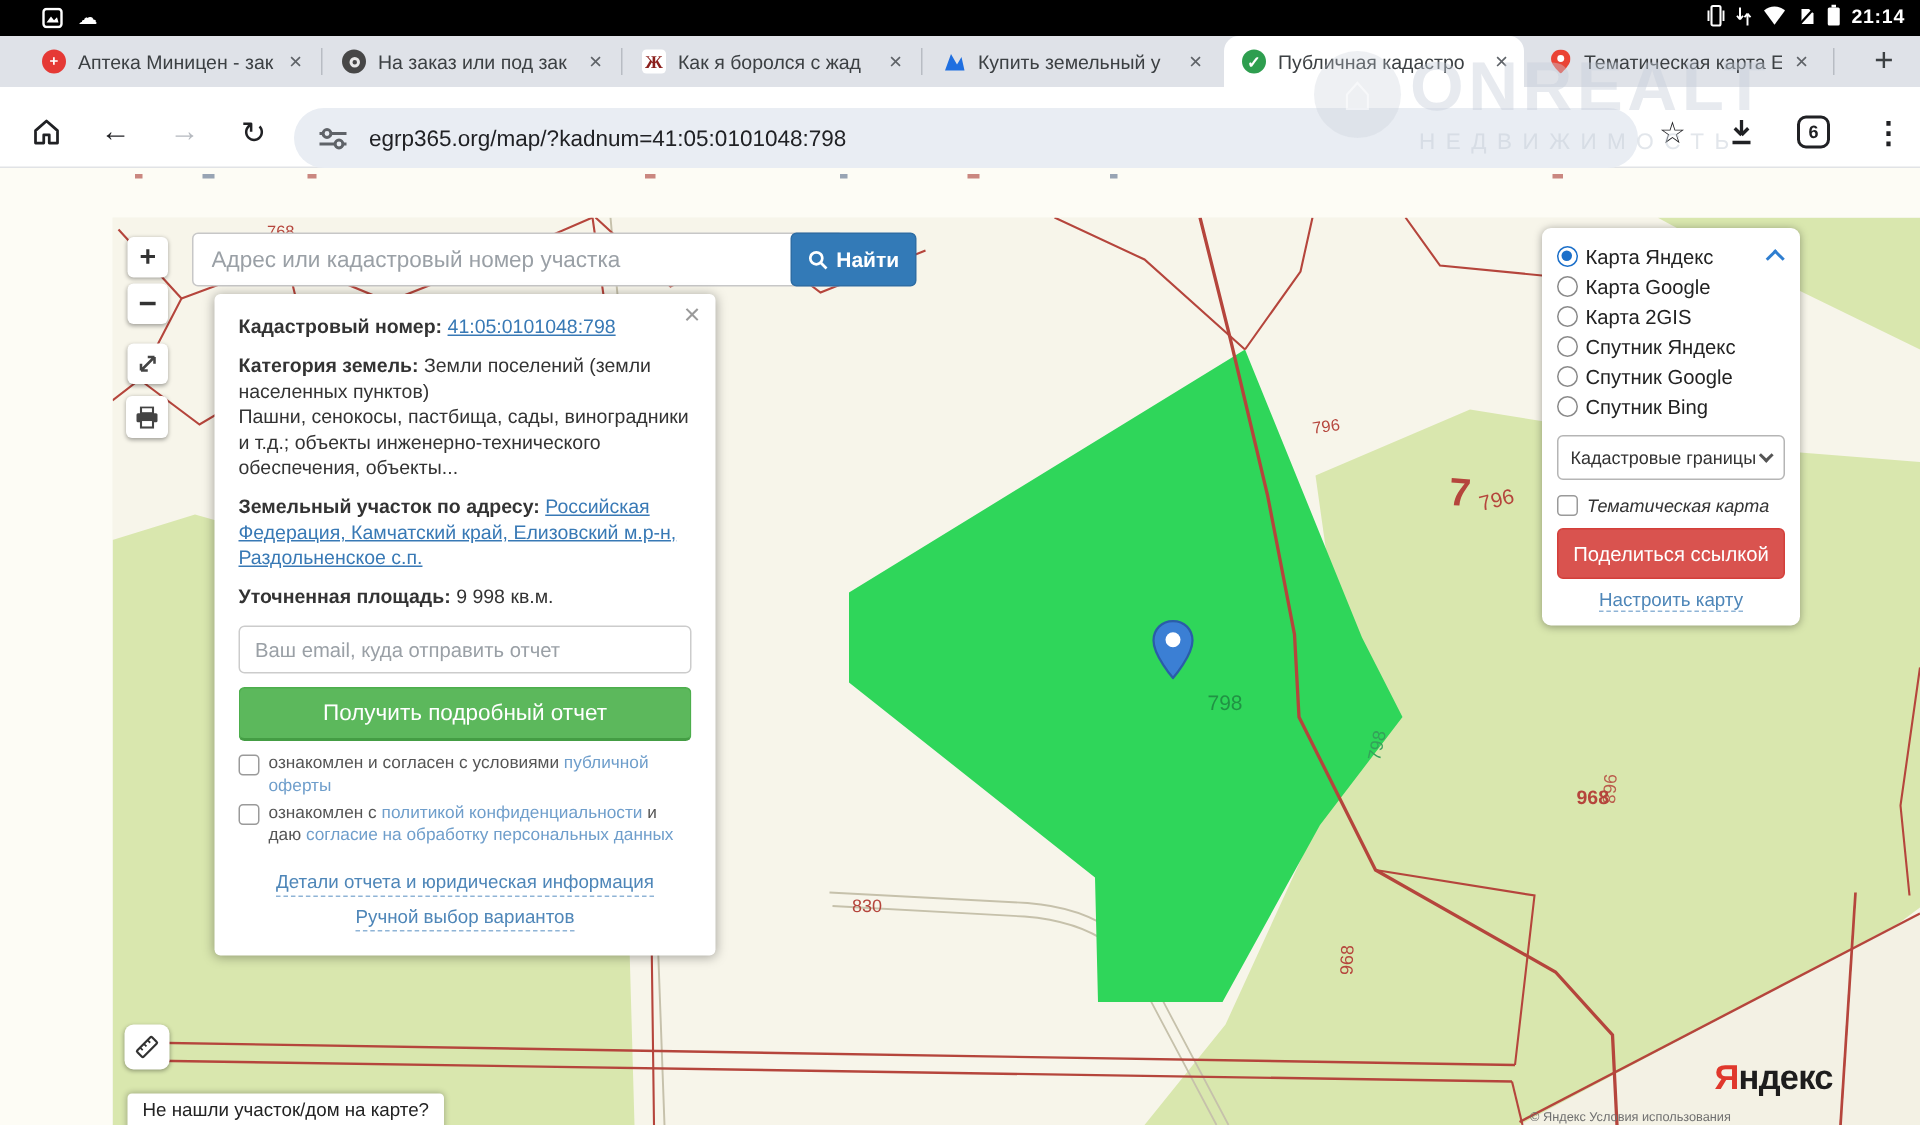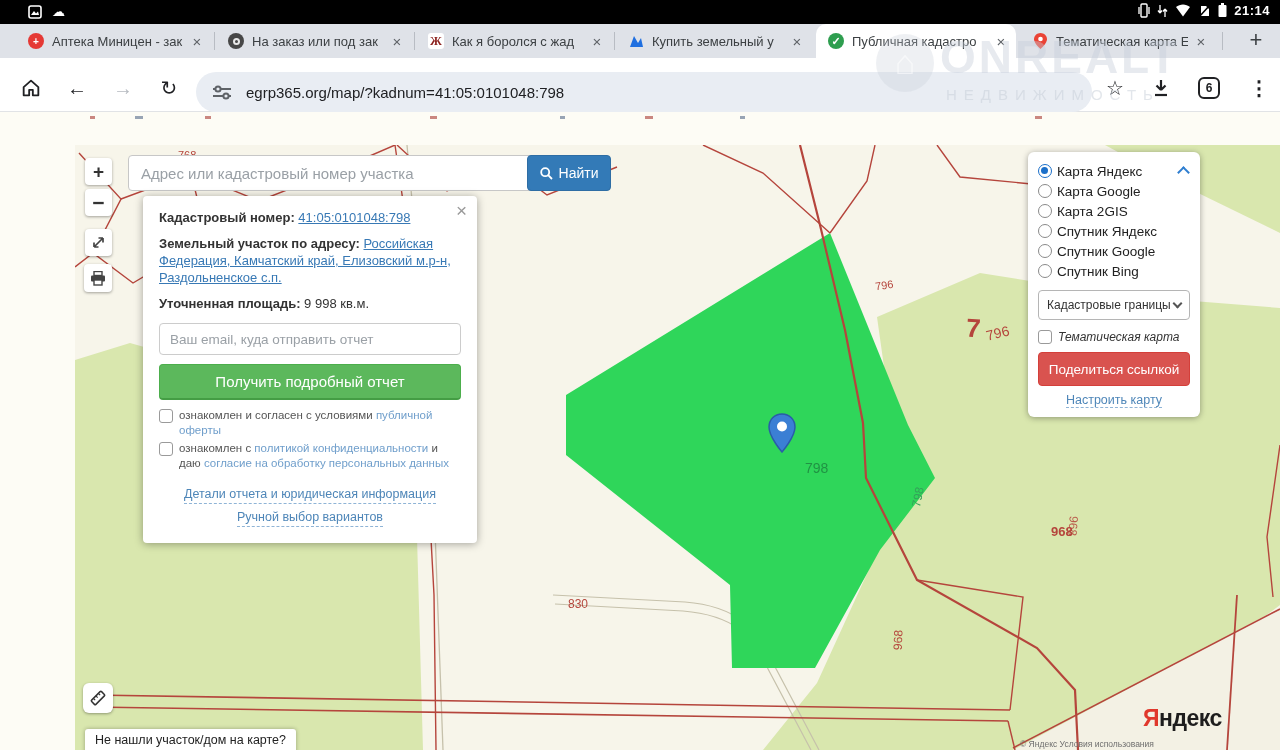--- a/index.html
+++ b/index.html
@@ -56,21 +56,21 @@
   
   .ctrl { position:absolute; background:#fff; border-radius:4px; box-shadow:0 1px 3px rgba(0,0,0,.35); display:flex; align-items:center; justify-content:center; z-index:5; color:#333; }
   .ctrl.zin  { left:10px; top:13px;  width:27px; height:27px; font-size:19px; font-weight:bold; }
   .ctrl.zout { left:10px; top:44px;  width:27px; height:27px; font-size:21px; font-weight:bold; }
   .ctrl.exp  { left:10px; top:84px;  width:27px; height:27px; }
   .ctrl.prn  { left:9px;  top:119px; width:28px; height:28px; }
   .ctrl.rul  { left:8px;  top:538px; width:30px; height:30px; border-radius:6px; }
 
   .search-input { position:absolute; left:53px; top:10px; width:435px; height:36px; border:1px solid #c7c7c7; border-radius:4px; background:#fff; font-size:15px; color:#222; padding:0 12px; z-index:5; font-family:"Liberation Sans",sans-serif; }
   .search-input::placeholder { color:#9aa0a6; }
-  .find-btn { position:absolute; left:452px; top:10px; width:84px; height:36px; background:#337ab7; border:1px solid #2e6da4; border-radius:4px; color:#fff; display:flex; align-items:center; justify-content:center; gap:6px; font-size:14px; font-weight:normal; z-index:5; }
+  .find-btn { position:absolute; left:452px; top:10px; width:84px; height:36px; background:#337ab7; border:1px solid #2e6da4; border-radius:4px; color:#fff; display:flex; align-items:center; justify-content:center; gap:6px; font-size:14px; font-weight:bold; z-index:5; }
 
   
   .ipanel { position:absolute; left:68px; top:51px; width:334px; background:#fff; border-radius:4px; box-shadow:0 1px 8px rgba(0,0,0,.35); padding:13px 16px 12px; z-index:6; font-size:13px; color:#333; line-height:17px; }
   .ipanel .row { margin-bottom:9px; }
   .ipanel b { font-weight:bold; }
   .ipanel .x { position:absolute; right:10px; top:6px; font-size:19px; color:#9a9a9a; }
   a.lnk { color:#3879b5; text-decoration:underline; }
   .email { width:100%; height:32px; border:1px solid #ccc; border-radius:4px; font-size:13.5px; padding:0 10px; margin:2px 0 9px; font-family:"Liberation Sans",sans-serif; }
   .email::placeholder { color:#9aa0a6; }
   .report-btn { width:100%; height:36px; background:#5cb85c; border:1px solid #4cae4c; border-bottom:2px solid #449d44; border-radius:4px; color:#fff; font-size:15px; display:flex; align-items:center; justify-content:center; margin-bottom:8px; }
@@ -315,20 +315,25 @@
       <span>Найти</span>
     </div>
 
     <div class="ipanel">
       <span class="x">×</span>
       <div class="row">
         <b>Кадастровый номер:</b>
         <a class="lnk" href="#">41:05:0101048:798</a>
       </div>
       <div class="row">
+        <b>Категория земель:</b>
+        <span>Земли поселений (земли населенных пунктов)</span><br>
+        <span>Пашни, сенокосы, пастбища, сады, виноградники и т.д.; объекты инженерно-технического обеспечения, объекты...</span>
+      </div>
+      <div class="row">
         <b>Земельный участок по адресу:</b>
         <a class="lnk" href="#">Российская Федерация, Камчатский край, Елизовский м.р-н, Раздольненское с.п.</a>
       </div>
       <div class="row">
         <b>Уточненная площадь:</b>
         <span>9 998 кв.м.</span>
       </div>
       <input class="email" placeholder="Ваш email, куда отправить отчет" style="">
       <div class="report-btn">
         <span>Получить подробный отчет</span>

